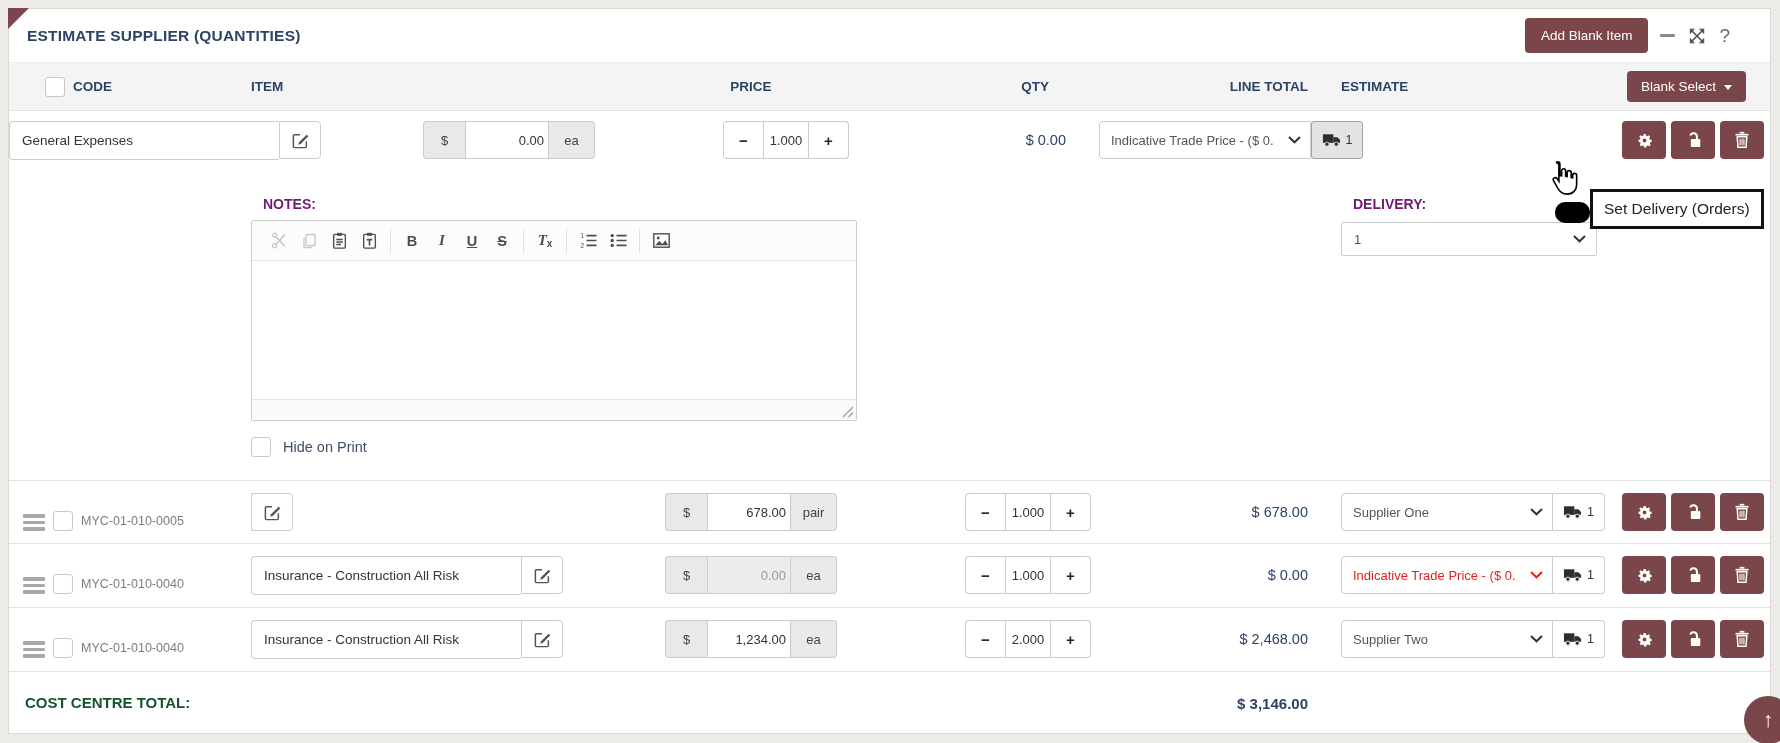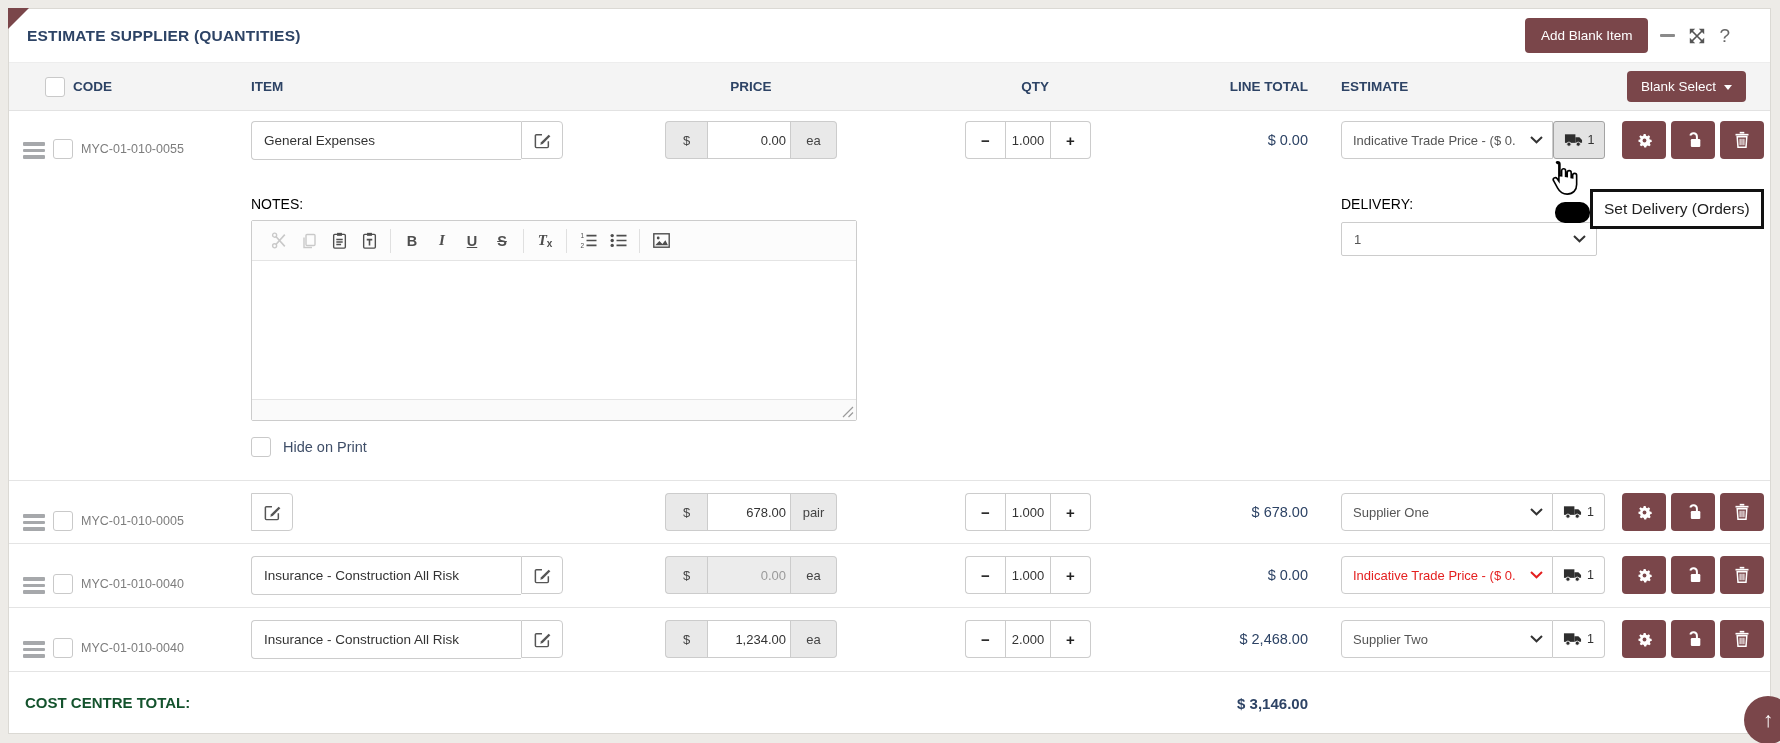--- a/index.html
+++ b/index.html
@@ -77,21 +77,21 @@
   .act{width:44px;height:38px;background:#7a464a;border:none;border-radius:4px;display:flex;align-items:center;justify-content:center;cursor:pointer;}
   
   .itemrow{display:flex;align-items:flex-start;padding:12px 0;border-bottom:1px solid #e4e4e4;box-sizing:border-box;}
   .itemrow.first{padding:10px 0 23px;display:block;}
   .itemrow .c-code{padding-top:9px;}
   .mainline{display:flex;align-items:flex-start;}
   .row1-lower{display:flex;align-items:flex-start;margin-top:36px;}
   .sp-a{width:242px;}
   .sp-b{width:484px;}
   .notes-col{width:606px;}
-  .sec-label{color:#000000;font-weight:normal;font-size:14px;height:24px;}
+  .sec-label{color:#701a75;font-weight:bold;font-size:14px;height:24px;margin-left:12px;}
   .notes-editor{border:1px solid #ccc;border-radius:2px;box-sizing:border-box;}
   .nt-toolbar{height:40px;background:#fcfcfc;border-bottom:1px solid #e4e4e4;display:flex;align-items:center;padding:0 6px 0 14px;box-sizing:border-box;}
   .tb{width:26px;height:26px;display:flex;align-items:center;justify-content:center;color:#4e4e4e;cursor:pointer;margin-right:4px;}
   .tb.dis{color:#c9c9c9;cursor:default;}
   .tb.txt{font-size:14.5px;font-weight:bold;}
   .tb .it{font-style:italic;font-family:"Liberation Serif",serif;font-size:15px;}
   .tb .ul{text-decoration:underline;}
   .tb .st{text-decoration:line-through;}
   .tb-sep{width:1px;height:24px;background:#e0e0e0;margin:0 8px 0 4px;}
   .nt-body{height:138px;background:#fff;}
@@ -154,29 +154,20 @@
       </div>
     <div class="c-total"><span>LINE TOTAL</span></div>
     <div class="c-supplier"><span>ESTIMATE</span></div>
     <div class="c-actions">
       <button class="btn-maroon" style="padding:8px 14px;"><span>Blank Select</span><span class="caret-down"></span></button>
     </div>
   </div>
 
   <div class="itemrow first">
     <div class="mainline">
-      <div class="c-code">
-        <div class="drag" style="margin-top:12px;">
-            <span></span>
-            <span></span>
-            <span></span>
-          </div>
-        <input type="checkbox" class="checkbox" style="margin-top: 9px;">
-        <span class="code-txt" style="margin-top:12px;">MYC-01-010-0055</span>
-      </div>
       <div class="c-item">
         <div class="item-wrap">
           <input class="item-input" value="General Expenses" style="">
           <div class="edit-btn">
             <svg width="17" height="17" viewBox="0 0 16 16">
                 <path d="M13.5 8.6v5.1a1 1 0 0 1-1 1H2.3a1 1 0 0 1-1-1V3.5a1 1 0 0 1 1-1h5.2" fill="none" stroke="#555" stroke-width="1.4"></path>
                 <path d="M6.6 9.7l7.2-7.2 1.6 1.6-7.2 7.2-2.3.7z" fill="#555"></path>
               </svg>
           </div>
         </div>

